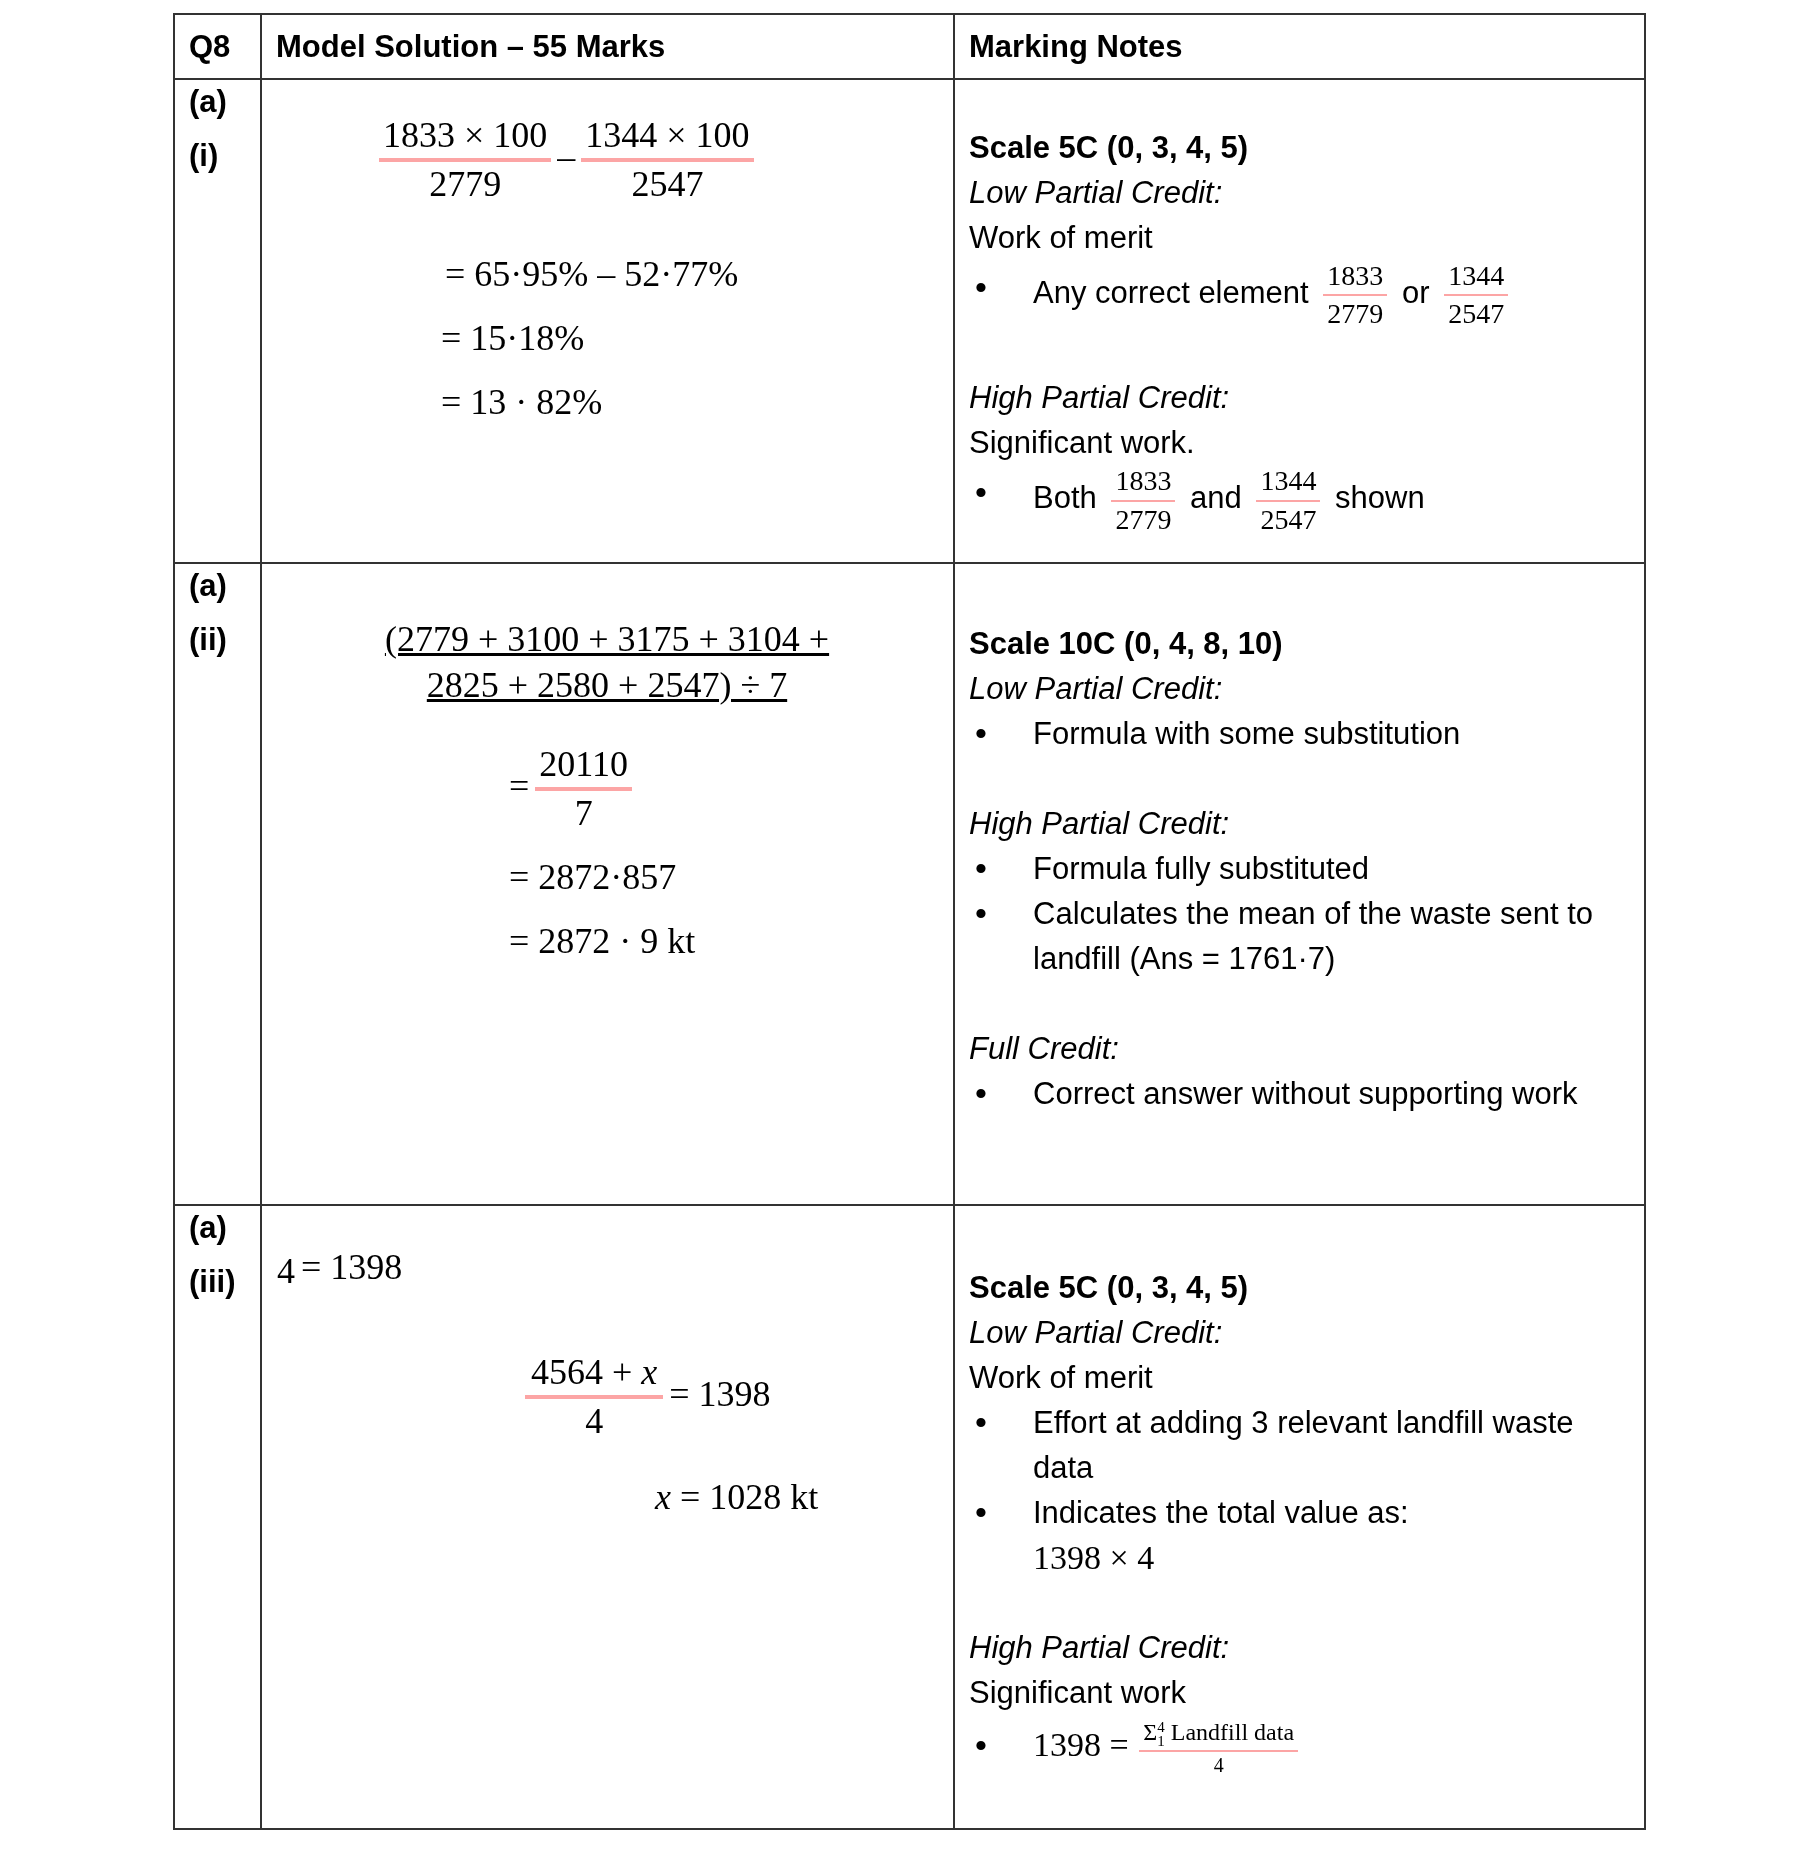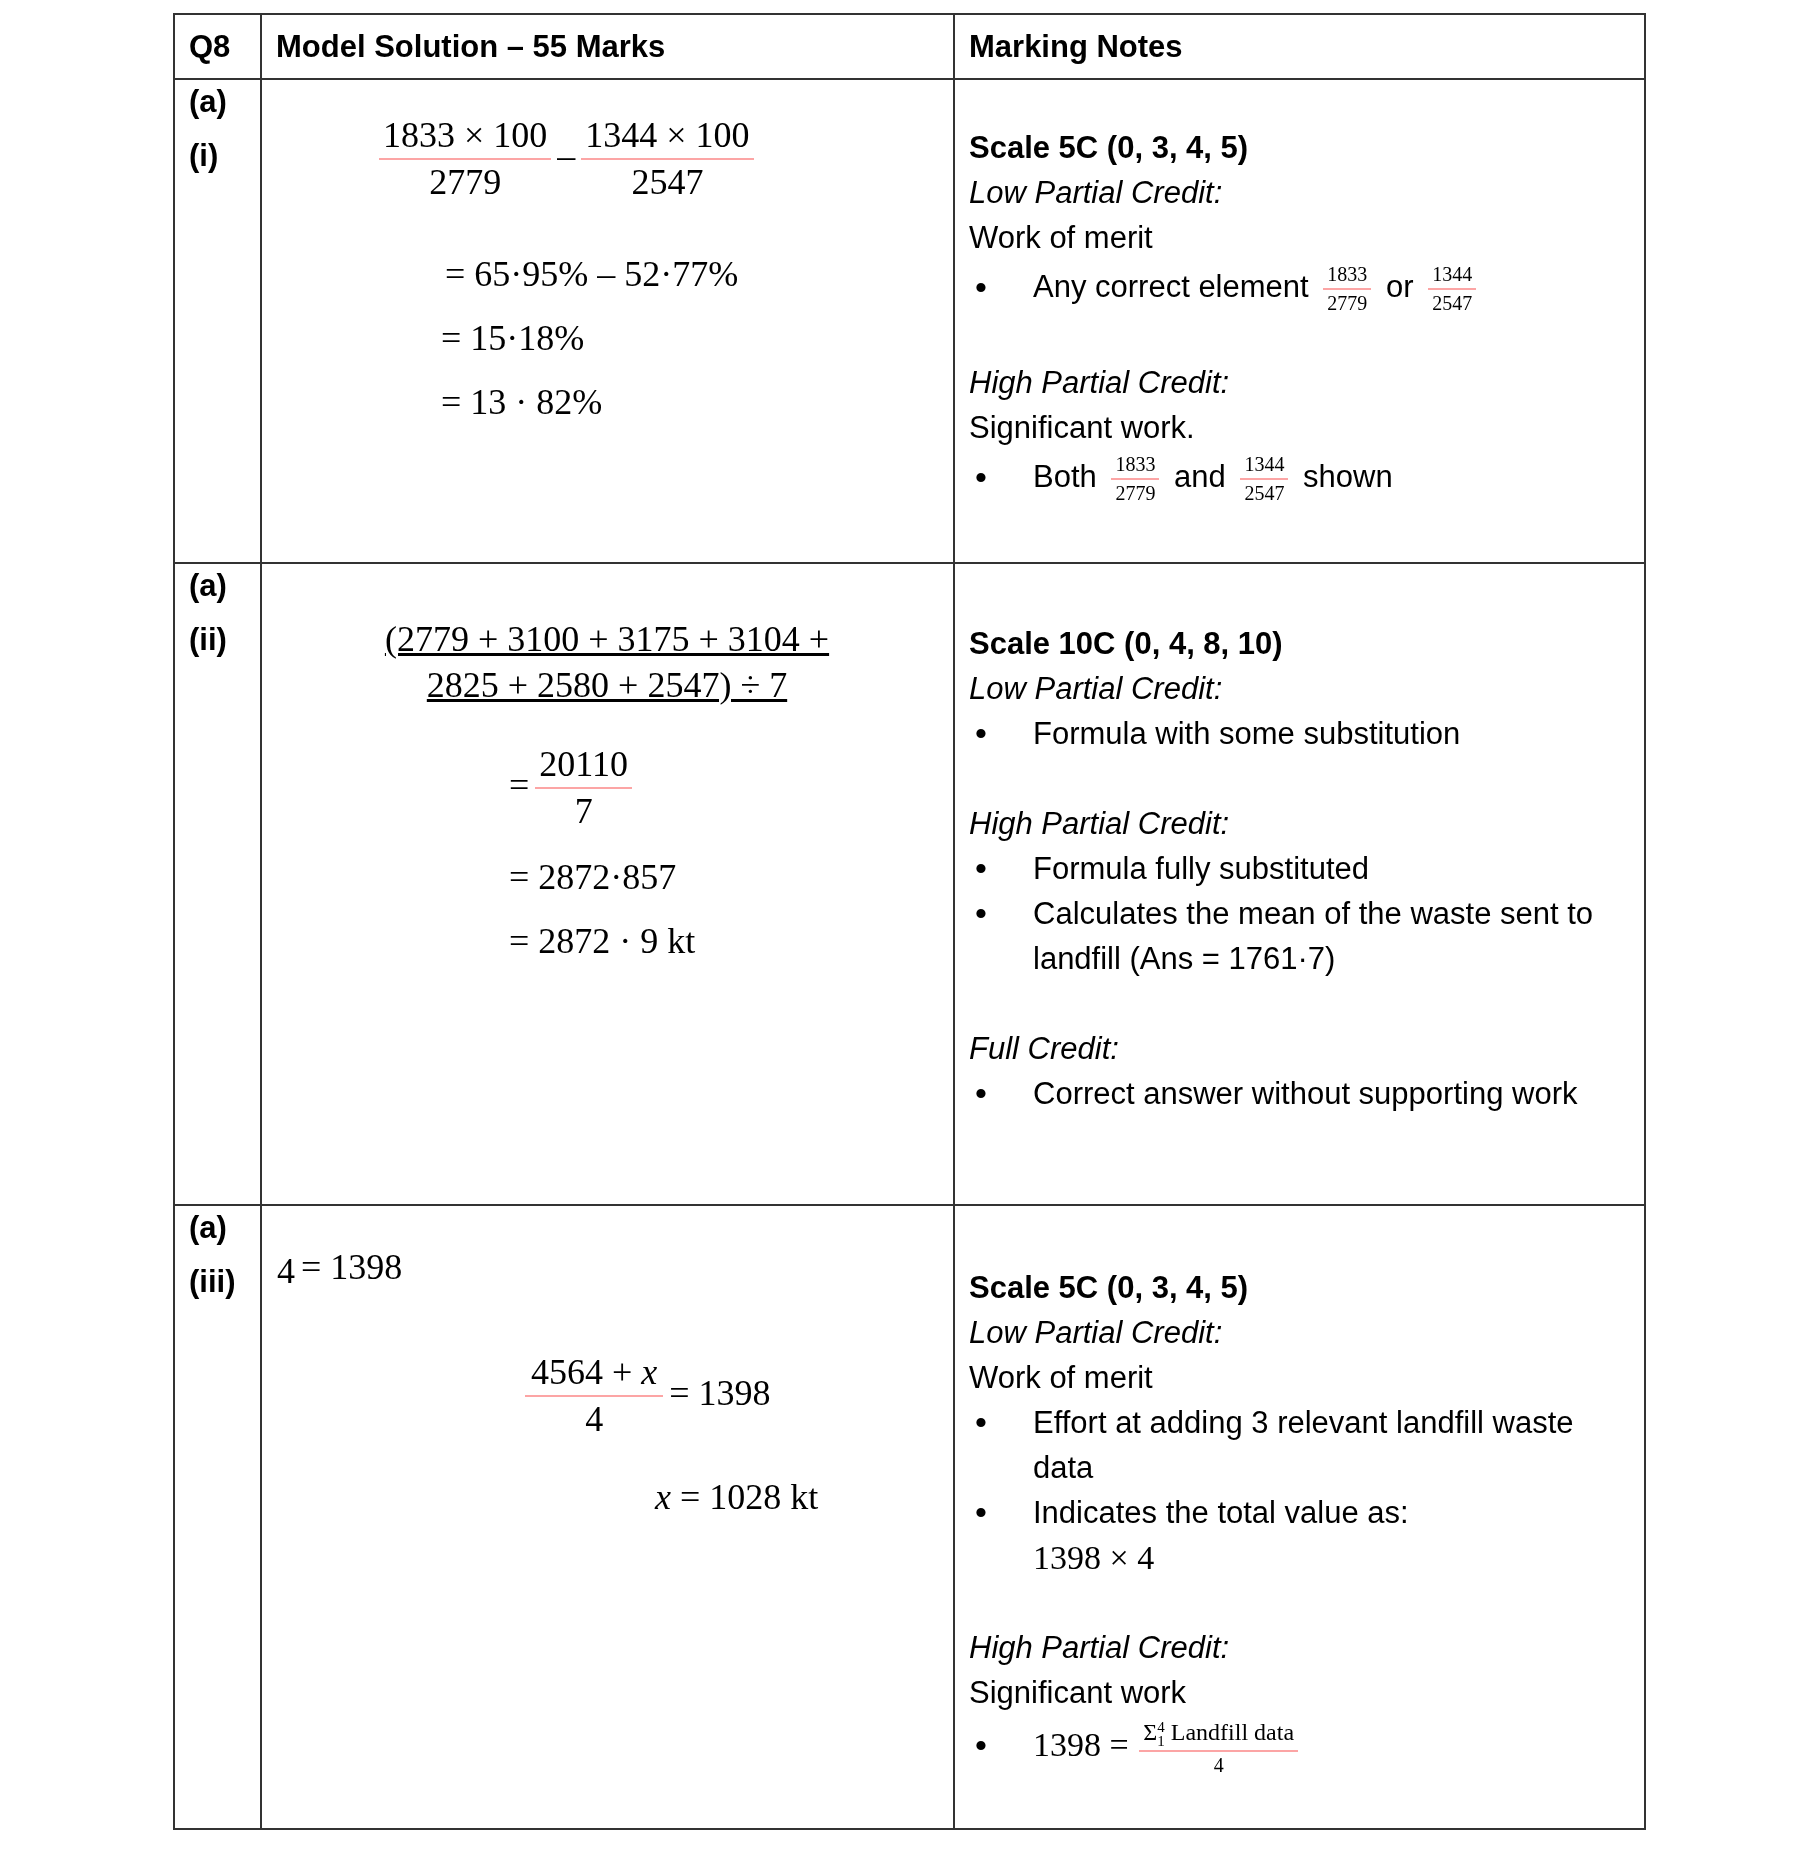--- a/index.html
+++ b/index.html
@@ -13,23 +13,23 @@
   .hdr { font-weight: bold; font-size: 31px; line-height: 64px; }
   .qlabel { font-weight: bold; font-size: 31px; line-height: 54px; }
   .math { font-family: "Liberation Serif", "DejaVu Serif", serif; font-size: 36px; }
   .notes { font-size: 31px; line-height: 45px; }
   .notes .scale { font-weight: bold; }
   .notes .ital { font-style: italic; }
   .bullet { position: relative; padding-left: 64px; }
   .bullet::before { content: "\2022"; position: absolute; left: 6px; top: 0; font-size: 34px; }
   .gap { height: 45px; }
   .frac { display: inline-flex; flex-direction: column; align-items: center; vertical-align: middle; margin: 0 6px; }
-  .frac .num { padding: 0 4px 2px; border-bottom: 2px solid #fca5a5; line-height: 1.15; }
+  .frac .num { padding: 0 4px 2px; border-bottom: 4px solid #fca5a5; line-height: 1.15; }
   .frac .den { padding-top: 2px; line-height: 1.15; }
-  .sfrac { font-family: "Liberation Serif", "DejaVu Serif", serif; font-size: 20px; }
+  .sfrac { font-family: "Liberation Serif", "DejaVu Serif", serif; font-size: 28px; }
   .sfrac .num { border-bottom-width: 2px; }
   .mline { position: absolute; white-space: nowrap; }
   i.v { font-style: italic; }
 </style>
 </head>
 <body>
 
 <div class="tbl">
 
   <div class="vline" style="left:85px"></div>

